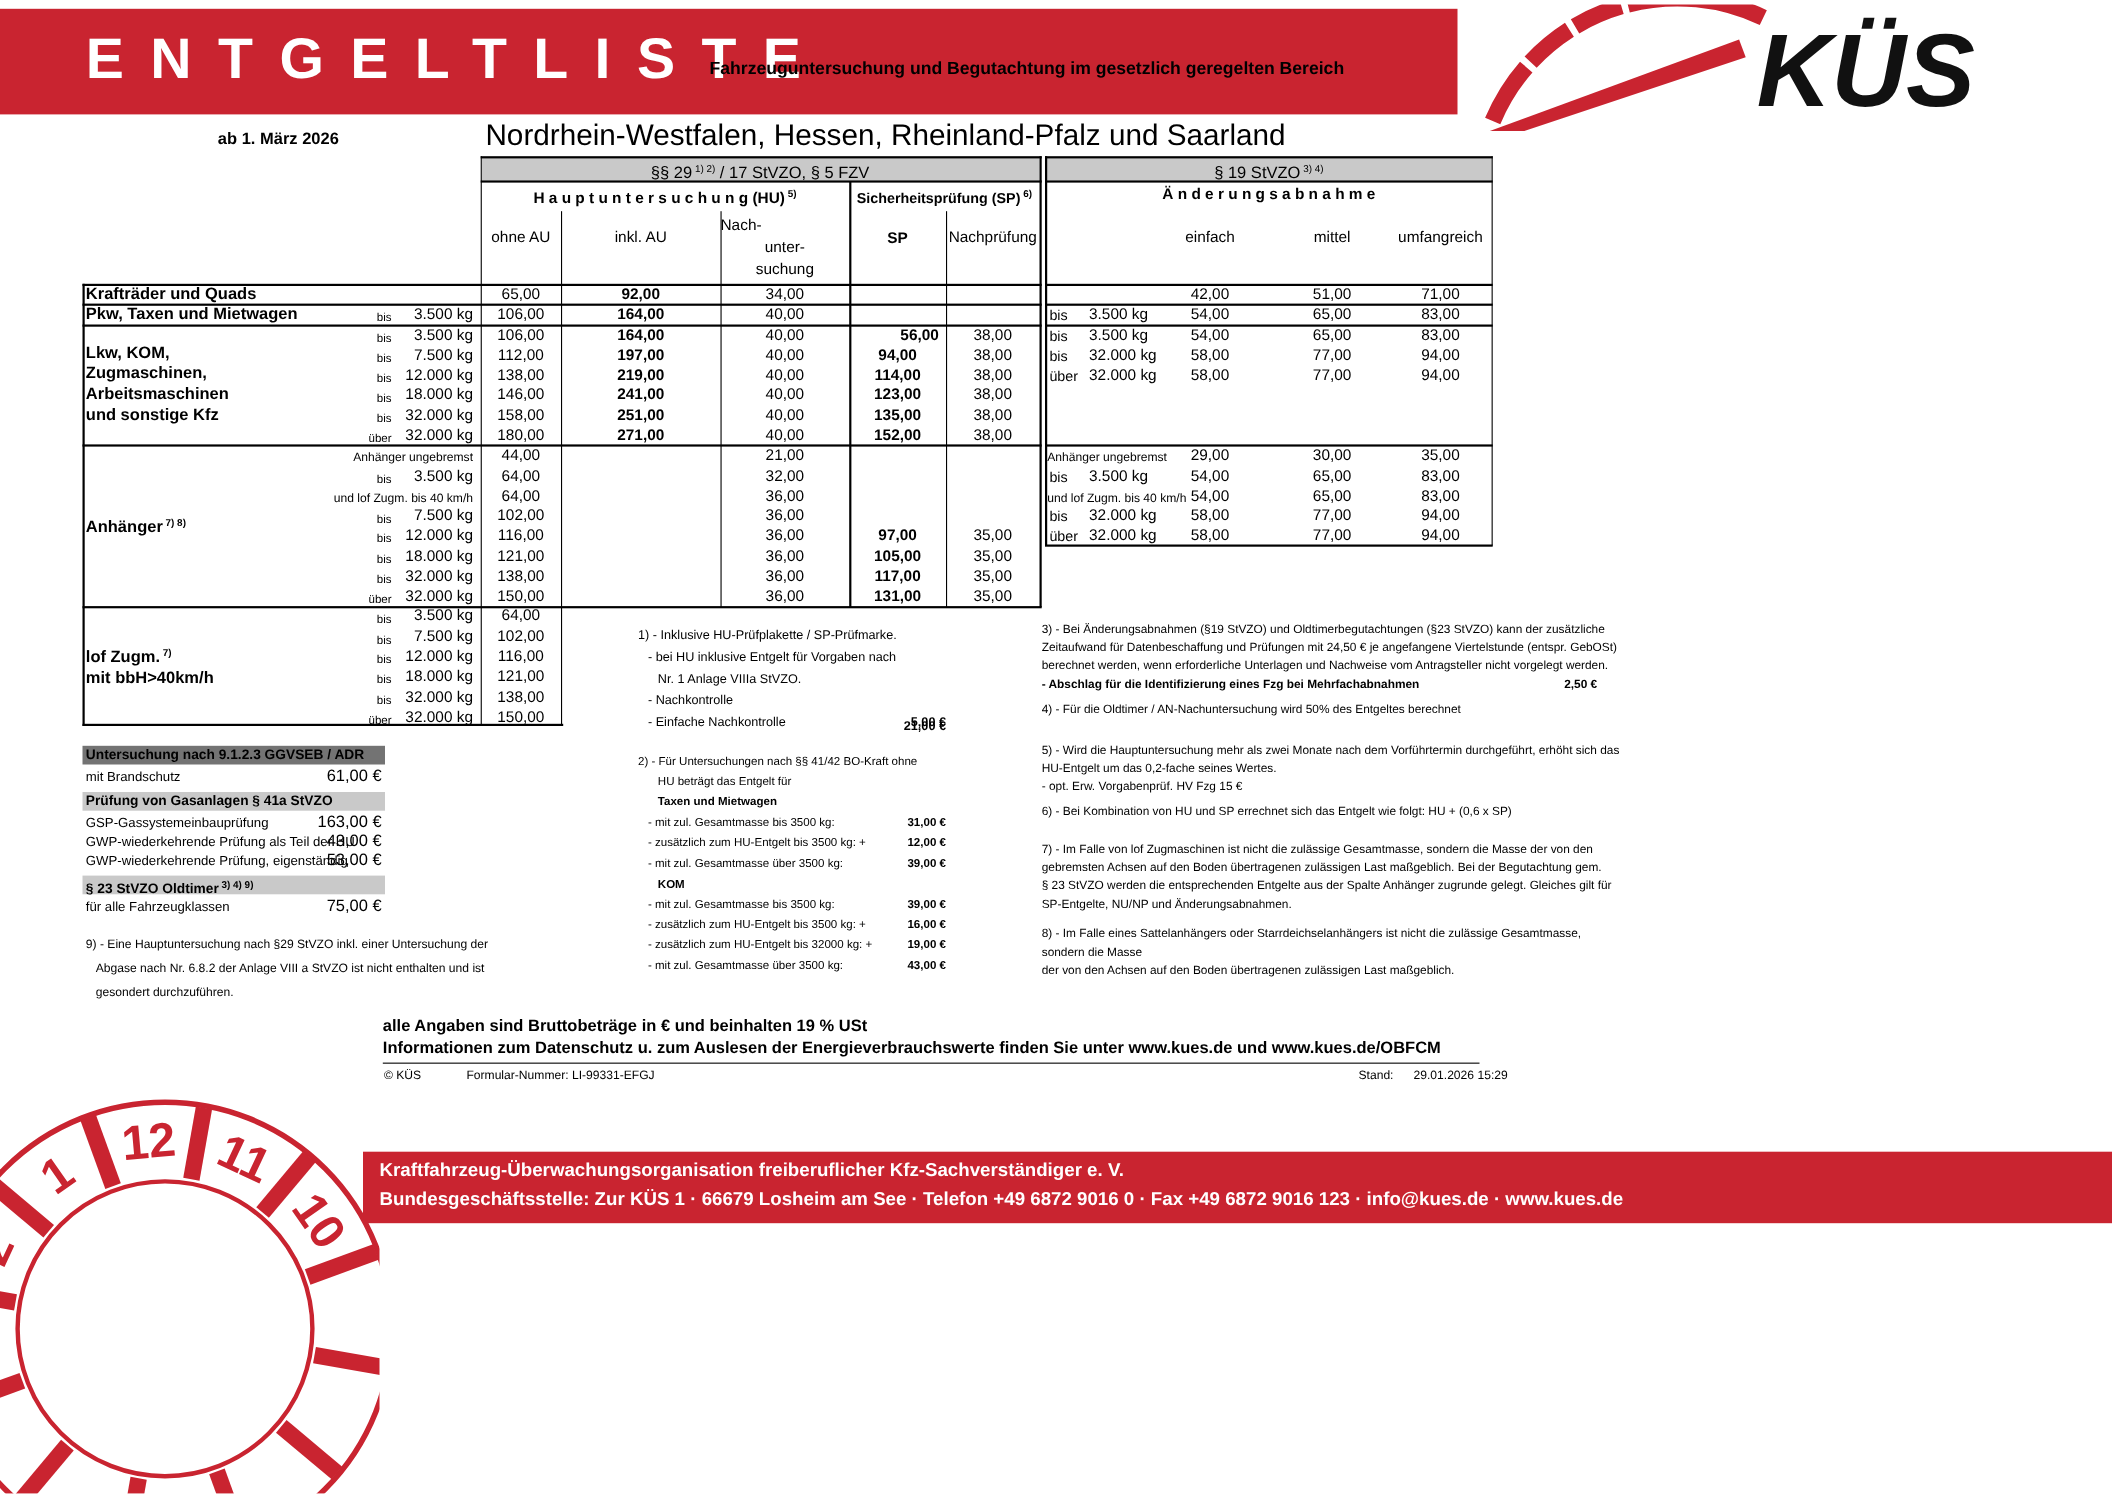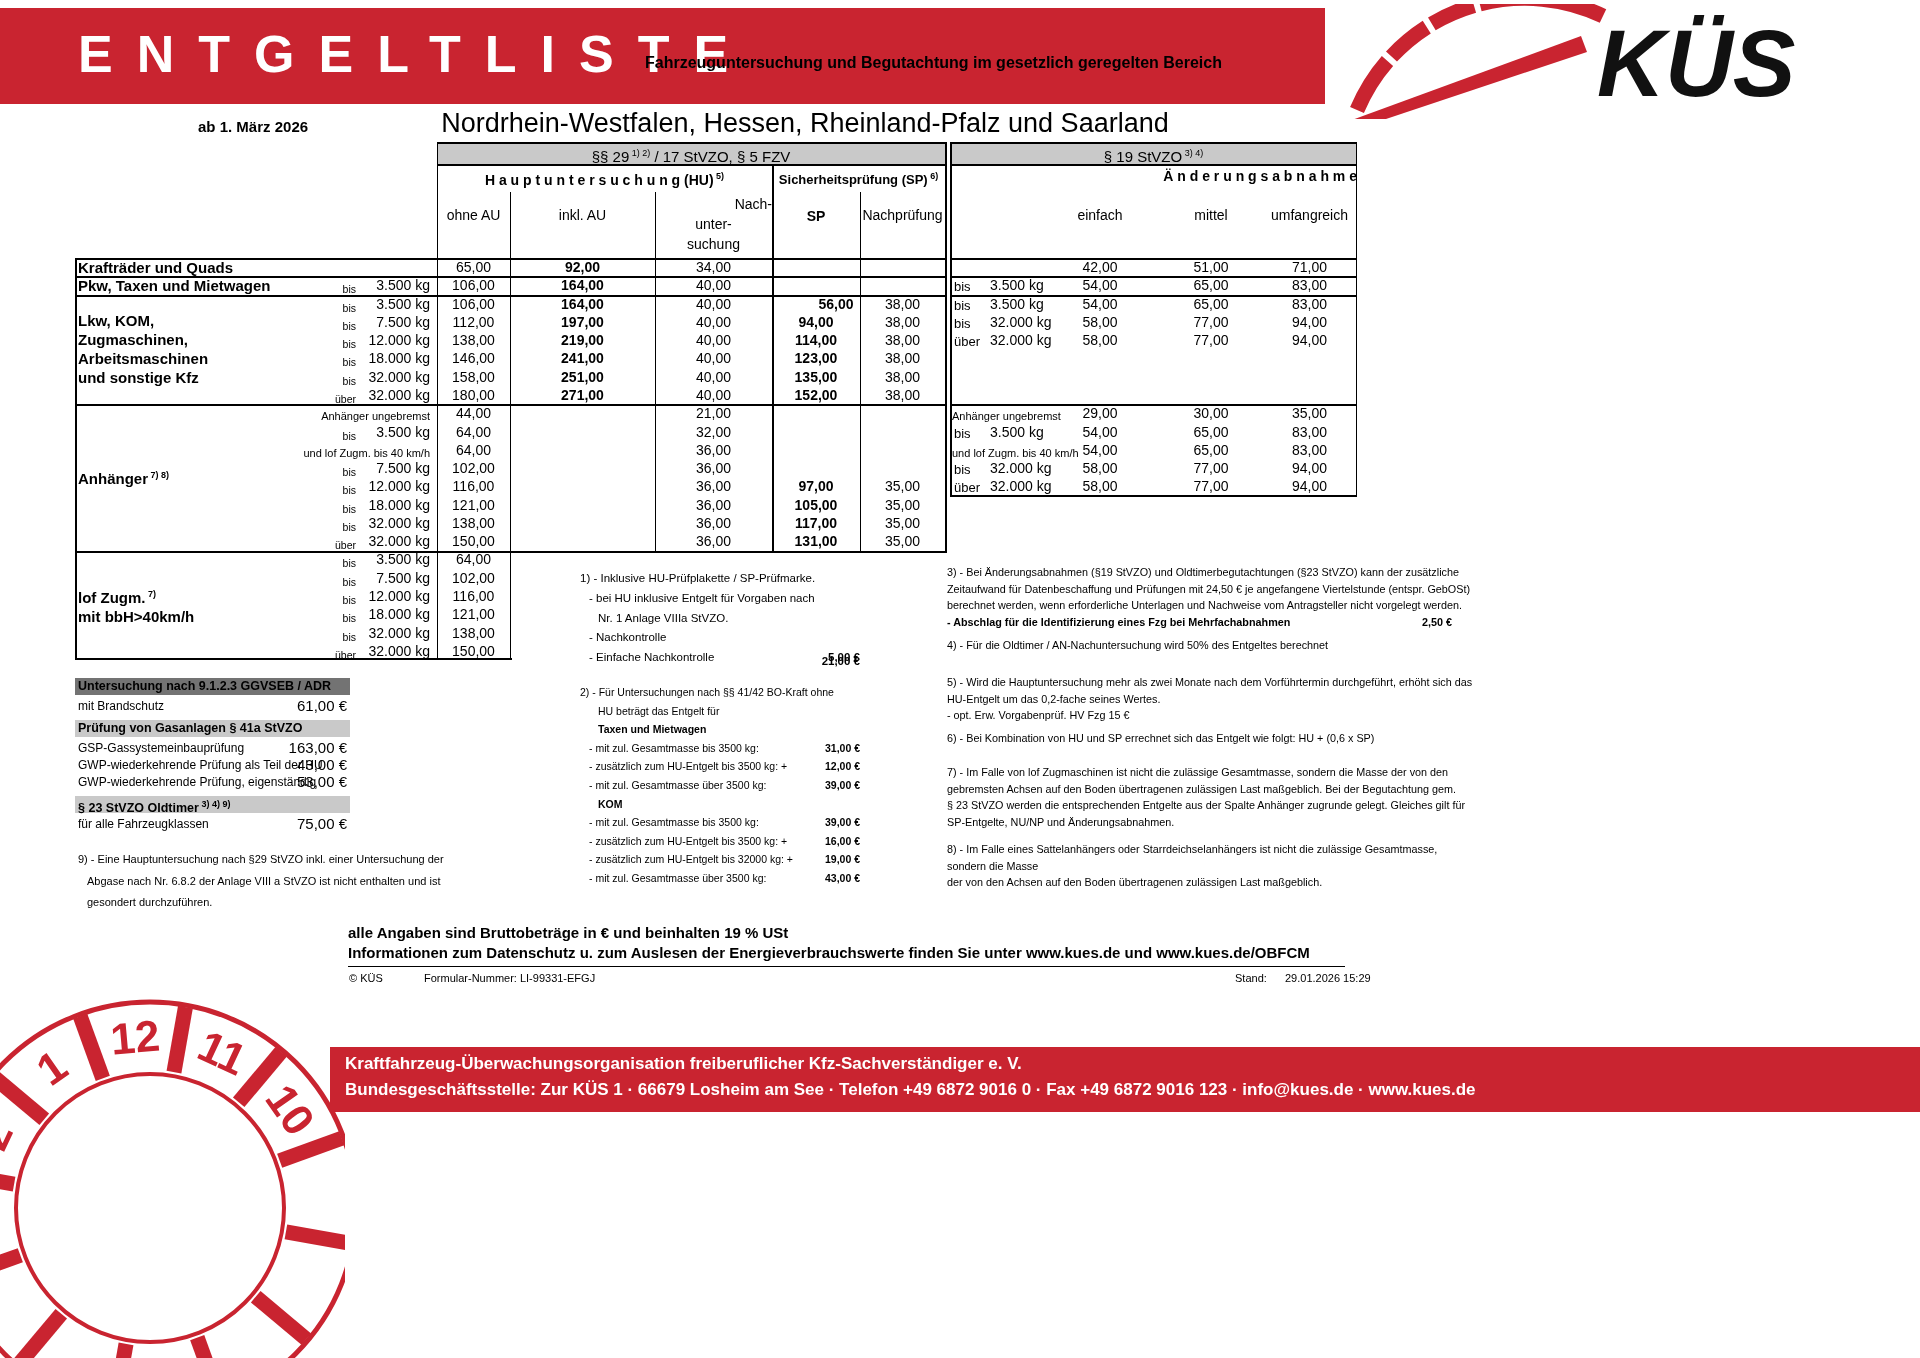--- a/index.html
+++ b/index.html
@@ -40,24 +40,24 @@
   <div class="eff-date">ab 1. März 2026</div>
   <div class="region-title">Nordrhein-Westfalen, Hessen, Rheinland-Pfalz und Saarland</div>
 
   <div class="layer" id="table">
       <div style="position: absolute; left: 438px; top: 143px; width: 507px; height: 21px; background: rgb(201, 201, 201);"></div>
       <div style="position: absolute; left: 951px; top: 143px; width: 405px; height: 21px; background: rgb(201, 201, 201);"></div>
       <div style="position: absolute; left: 437px; top: 145px; width: 508px; text-align: center; font-size: 15px; line-height: 17px; font-weight: normal; white-space: nowrap;"><span>§§ 29</span><sup> 1) 2)</sup> /  17 StVZO, § 5 FZV</div>
       <div style="position: absolute; left: 950px; top: 145px; width: 407px; text-align: center; font-size: 15px; line-height: 17px; font-weight: normal; white-space: nowrap;"><span>§ 19 StVZO</span><sup> 3) 4)</sup></div>
       <div style="position: absolute; left: 437px; top: 168px; width: 335px; text-align: center; font-size: 14px; line-height: 17px; font-weight: bold; white-space: nowrap;"><span>H a u p t u n t e r s u c h u n g  (HU)</span><sup> 5)</sup></div>
       <div style="position: absolute; left: 772px; top: 168px; width: 173px; text-align: center; font-size: 13px; line-height: 17px; font-weight: bold; white-space: nowrap;"><span>Sicherheitsprüfung (SP)</span><sup> 6)</sup></div>
-      <div style="position: absolute; left: 950px; top: 168px; width: 407px; text-align: right; font-size: 14px; line-height: 17px; font-weight: bold; white-space: nowrap;">Ä n d e r u n g s a b n a h m e</div>
+      <div style="position: absolute; left: 950px; top: 168px; width: 407px; text-align: center; font-size: 14px; line-height: 17px; font-weight: bold; white-space: nowrap;">Ä n d e r u n g s a b n a h m e</div>
       <div style="position: absolute; left: 437px; top: 207px; width: 73px; text-align: center; font-size: 14px; line-height: 17px; font-weight: normal; white-space: nowrap;">ohne AU</div>
       <div style="position: absolute; left: 510px; top: 207px; width: 145px; text-align: center; font-size: 14px; line-height: 17px; font-weight: normal; white-space: nowrap;">inkl. AU</div>
-      <div style="position: absolute; left: 655px; top: 196px; width: 117px; text-align: right; font-size: 14px; line-height: 17px; font-weight: normal; white-space: nowrap;">Nach-</div>
+      <div style="position: absolute; left: 655px; top: 196px; width: 117px; text-align: left; font-size: 14px; line-height: 17px; font-weight: normal; white-space: nowrap;">Nach-</div>
       <div style="position: absolute; left: 655px; top: 216px; width: 117px; text-align: center; font-size: 14px; line-height: 17px; font-weight: normal; white-space: nowrap;">unter-</div>
       <div style="position: absolute; left: 655px; top: 236px; width: 117px; text-align: center; font-size: 14px; line-height: 17px; font-weight: normal; white-space: nowrap;">suchung</div>
       <div style="position: absolute; left: 772px; top: 208px; width: 88px; text-align: center; font-size: 14px; line-height: 17px; font-weight: bold; white-space: nowrap;">SP</div>
       <div style="position: absolute; left: 860px; top: 207px; width: 85px; text-align: center; font-size: 14px; line-height: 17px; font-weight: normal; white-space: nowrap;">Nachprüfung</div>
       <div style="position: absolute; left: 1040px; top: 207px; width: 120px; text-align: center; font-size: 14px; line-height: 17px; font-weight: normal; white-space: nowrap;">einfach</div>
       <div style="position: absolute; left: 1160px; top: 207px; width: 102px; text-align: center; font-size: 14px; line-height: 17px; font-weight: normal; white-space: nowrap;">mittel</div>
       <div style="position: absolute; left: 1262px; top: 207px; width: 95px; text-align: center; font-size: 14px; line-height: 17px; font-weight: normal; white-space: nowrap;">umfangreich</div>
       <div style="position: absolute; left: 78px; top: 258px; width: 242px; height: 18.28px; display: flex; flex-direction: column; justify-content: center; font-weight: bold; font-size: 15px; line-height: 19px;">
         <div>Krafträder und Quads</div>
       </div>

